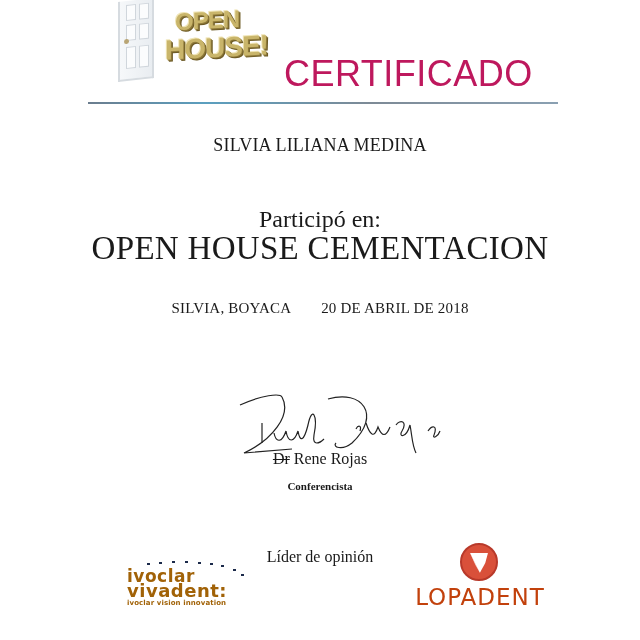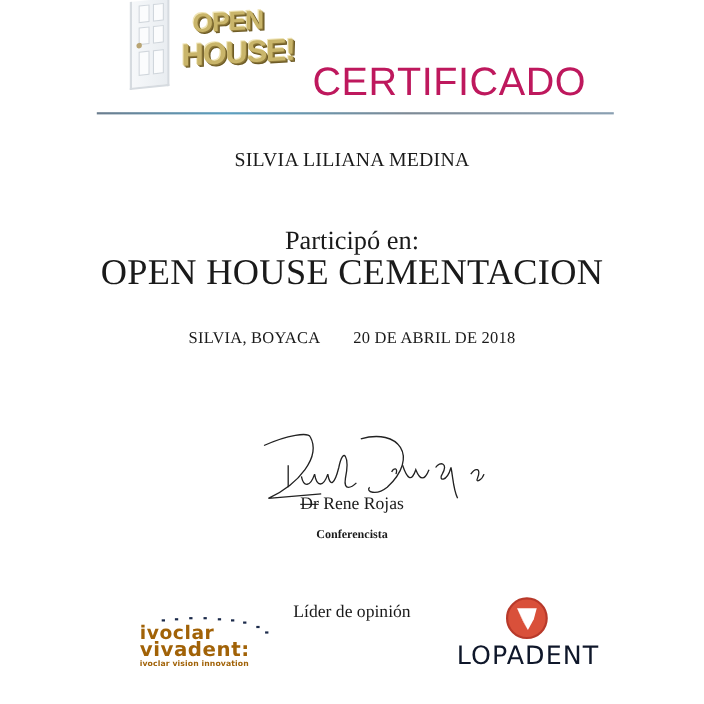--- a/index.html
+++ b/index.html
@@ -64,21 +64,21 @@
     #ivoclar-logo .w1 { position: absolute; left: 2px; top: 11px; font-size: 17px; font-weight: bold; letter-spacing: 0.5px; line-height: 1; }
     #ivoclar-logo .w2 { position: absolute; left: 2px; top: 25px; font-size: 18px; font-weight: bold; letter-spacing: 0.5px; line-height: 1; }
     #ivoclar-logo .tag { position: absolute; left: 2px; top: 42px; font-size: 7px; font-weight: bold; white-space: nowrap; letter-spacing: 0.1px; }
 
     
     #lopadent-emblem { left: 460px; top: 543px; width: 38px; height: 38px; border-radius: 50%; background: #d9503a; border: 2px solid #b8392a; overflow: hidden; }
     #lopadent-emblem svg { width: 100%; height: 100%; }
     #lopadent-text {
       left: 410px; top: 584px; width: 140px;
       font-family: "DejaVu Sans", "Liberation Sans", sans-serif;
-      font-size: 23px; color: #0f172a; letter-spacing: 1px; text-align: center;
+      font-size: 23px; color: #c2410c; letter-spacing: 1px; text-align: center;
     }
   </style>
 </head>
 <body>
 
 <div id="door" class="abs">
   <div class="pane" style="left:6px;top:4px;width:10px;height:16px;"></div>
   <div class="pane" style="left:19px;top:4px;width:10px;height:16px;"></div>
   <div class="pane" style="left:6px;top:24px;width:10px;height:16px;"></div>
   <div class="pane" style="left:19px;top:24px;width:10px;height:16px;"></div>

